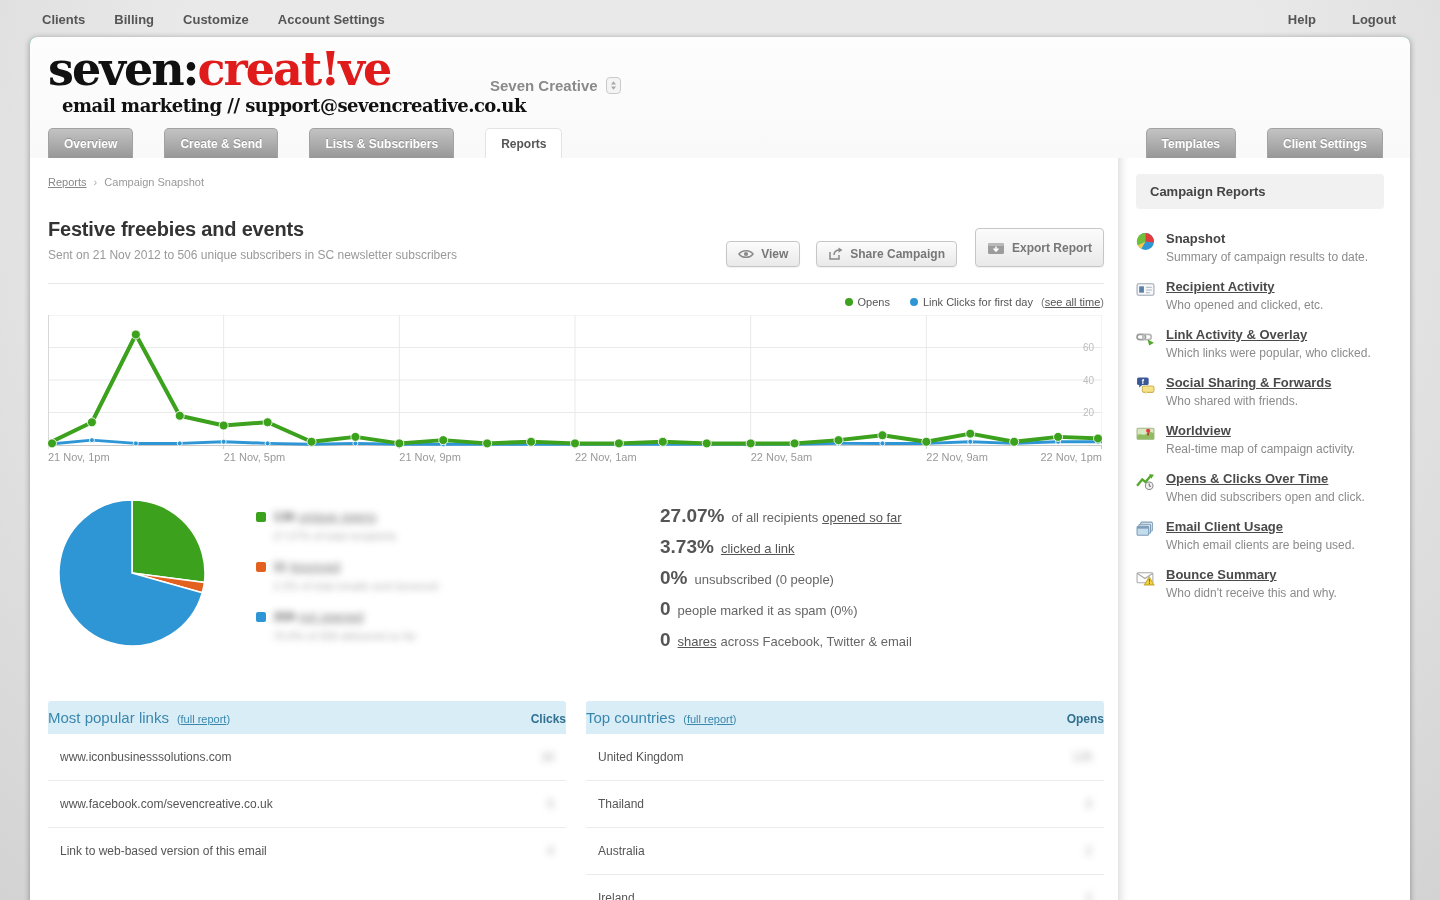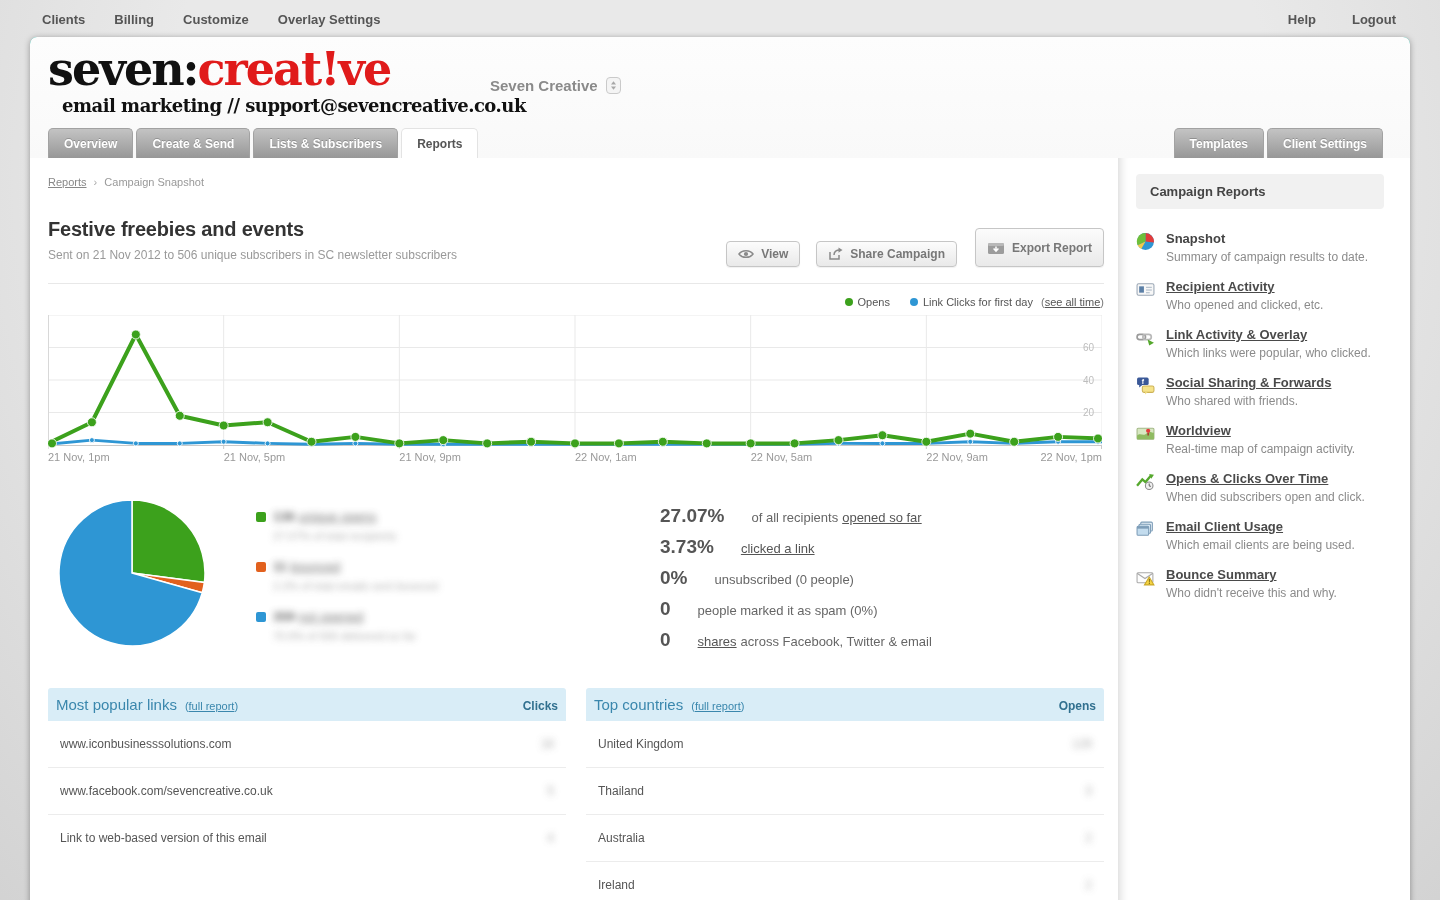--- a/index.html
+++ b/index.html
@@ -19,21 +19,21 @@
 
   
   .card { margin:0 30px; background:#14b8a6; border-radius:7px; box-shadow:0 1px 6px rgba(0,0,0,.35); }
   .card-header { position:relative; background:linear-gradient(#fdfdfd,#f9f9f9); border-radius:7px 7px 0 0; padding:8px 22px 0 18px; }
   .logo-line { font-family:"DejaVu Serif", serif; font-weight:bold; font-size:46px; letter-spacing:-2px; line-height:1.05; color:#111; }
   .logo-red { color:#e01b1b; }
   .tagline { font-family:"DejaVu Serif", serif; font-weight:bold; font-size:18px; color:#111; margin:2px 0 0 14px; letter-spacing:-0.5px; }
   .client-selector { position:absolute; left:460px; top:40px; display:flex; align-items:center; gap:8px; font-size:15px; font-weight:bold; color:#8a8a8a; cursor:pointer; }
 
   .tabbar { display:flex; align-items:flex-end; margin-top:12px; }
-  .tabs-left, .tabs-right { display:flex; }
+  .tabs-left, .tabs-right { display:flex;gap:28px; }
   .tabs-right { margin-left:auto; margin-right:2px; }
   .tab {
     margin-right:3px; padding:8px 15px 7px; font-size:12px; font-weight:bold; color:#fff;
     background:linear-gradient(#c3c3c3,#979797); border:1px solid #a2a2a2; border-bottom:none;
     border-radius:5px 5px 0 0; text-shadow:0 -1px 0 rgba(0,0,0,.2); cursor:pointer; white-space:nowrap;
   }
   .tab.active { background:#fff; color:#555; border-color:#e3e3e3; text-shadow:none; }
 
   .content { display:flex; background:#fff; border-radius:0 0 7px 7px; }
   .main { flex:1; min-width:0; padding:18px 14px 48px 18px; }
@@ -70,47 +70,47 @@
   .pl-item { margin-bottom:17px; }
   .pl-line1 { display:flex; align-items:center; gap:7px; font-size:13px; }
   .pl-sq { width:10px; height:10px; display:inline-block; border-radius:2px; }
   .pl-num { font-weight:bold; color:#444; }
   .pl-link { color:#555; }
   .pl-line2 { font-size:11px; color:#999; margin:6px 0 0 17px; }
   .redacted { filter:blur(3.5px); opacity:.8; }
 
   .stats { padding-top:8px; margin-left:54px; }
   .stat-row { display:flex; align-items:baseline; margin-bottom:9px; font-size:13px; color:#666; }
-  .stat-val { font-size:19px; font-weight:bold; color:#555; margin-right:27px; }
+  .stat-val { font-size:19px; font-weight:bold; color:#555; margin-right:7px; }
   .stat-row a { color:#555; }
   .stat-row .seg { margin-right:4px; }
 
   .tables { display:flex; gap:20px; margin-top:6px; }
   .table-card { flex:1; }
-  .thead { display:flex; align-items:baseline; background:#d9edf7; padding:8px 8px; border-radius:3px 3px 0 0; }
+  .thead { display:flex; align-items:baseline; background:#d9edf7; padding:8px 0; border-radius:3px 3px 0 0;margin-top:13px; }
   .t-title { font-size:15px; color:#3a87ad; }
   .t-full { font-size:11px; color:#3a87ad; margin-left:8px;text-align:center; }
   .t-full a { color:#3a87ad; }
   .t-val { margin-left:auto; font-size:12px; font-weight:bold; color:#31708f; }
   .trow { display:flex; align-items:center; padding:16px 12px; font-size:12px; color:#555; border-bottom:1px solid #ececec; }
   .trow:last-child { border-bottom:none; }
   .trow .tv { margin-left:auto; color:#999; }
 
   .sidebar-header { background:#f1f1f1; border-radius:4px; padding:10px 14px; font-size:13px; font-weight:bold; color:#444; margin-bottom:22px; }
   .side-item { display:flex; gap:11px; margin-bottom:15px; }
   .side-icon { width:19px; flex:0 0 19px; padding-top:1px; }
   .side-title { font-size:13px; font-weight:bold; color:#444; }
   .side-title a { color:#4a4a4a; }
   .side-desc { font-size:12px; color:#8b8b8b; margin-top:4px; }
 </style>
 </head>
 <body>
 
 <nav class="topnav">
-  <div class="topnav-left" id="topnav-left"><a>Clients</a><a>Billing</a><a>Customize</a><a>Overlay Settings</a></div>
+  <div class="topnav-left" id="topnav-left"><a>Clients</a><a>Billing</a><a>Customize</a><a>Account Settings</a></div>
   <div class="topnav-right" id="topnav-right"><a>Help</a><a>Logout</a></div>
 </nav>
 
 <div class="card">
   <header class="card-header">
     <div class="brand">
       <div class="logo-line"><span>seven:</span><span class="logo-red">creat!ve</span></div>
       <div class="tagline">email marketing // support@sevencreative.co.uk</div>
     </div>
     <div class="client-selector">

